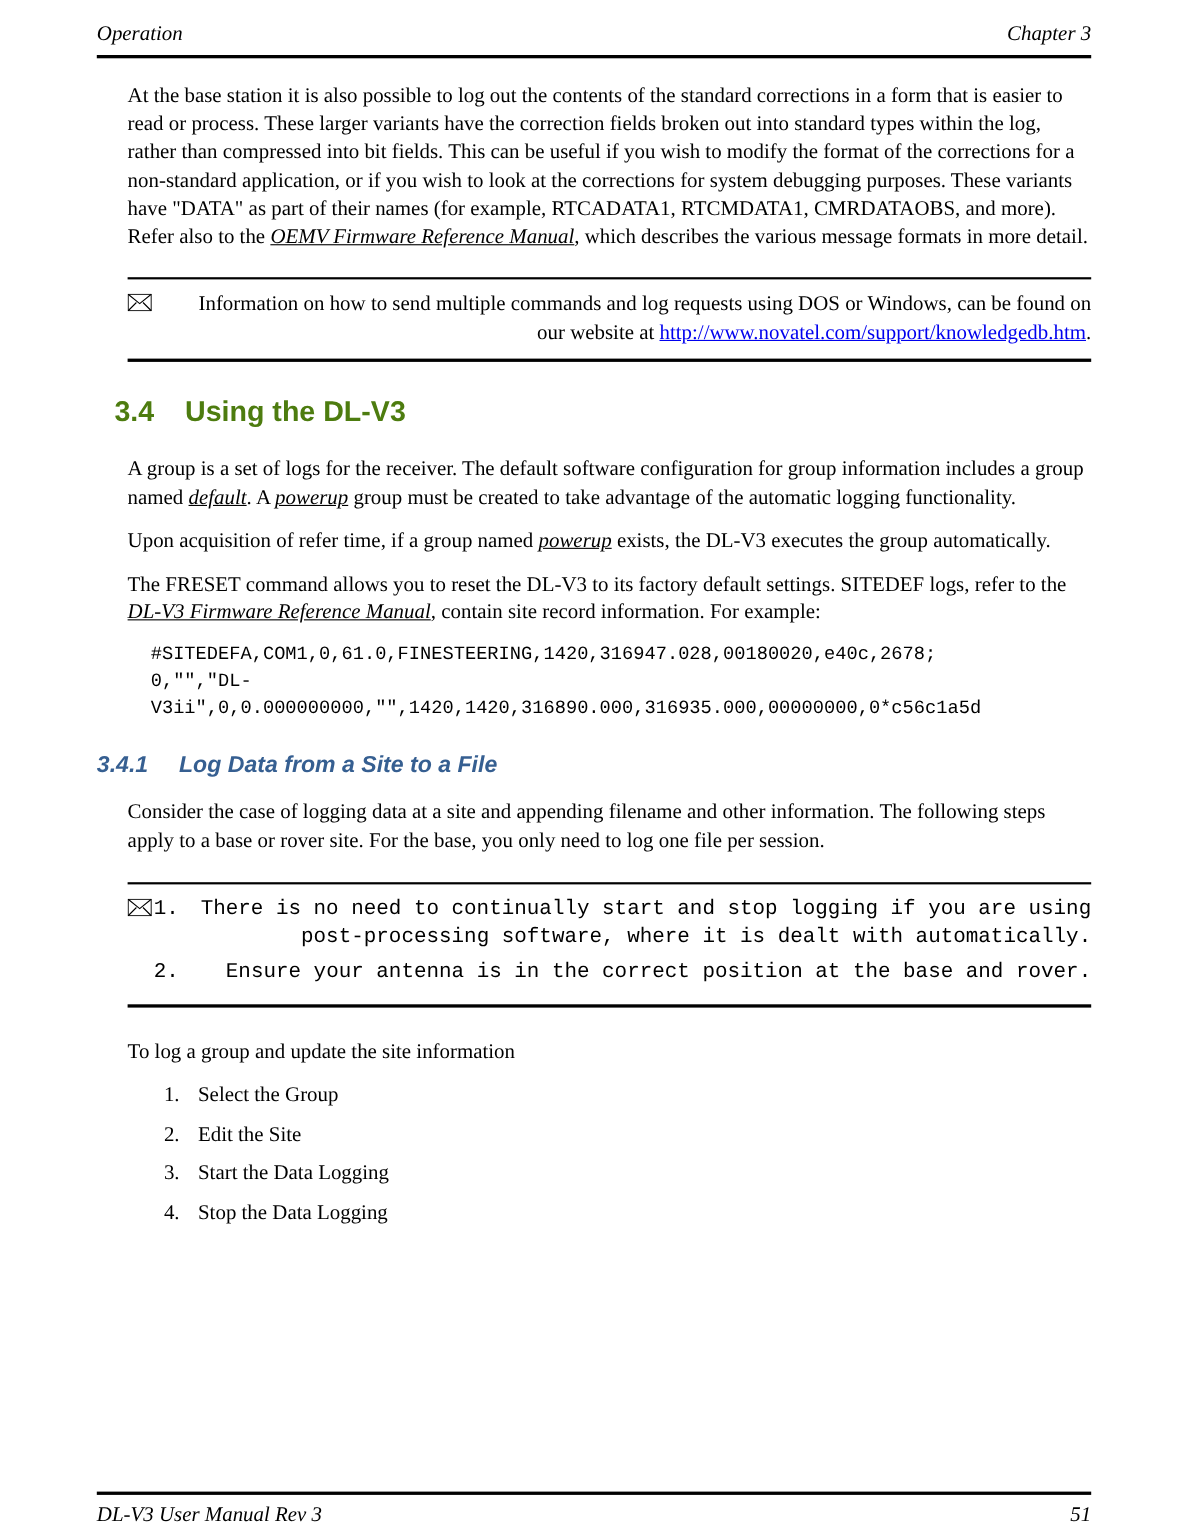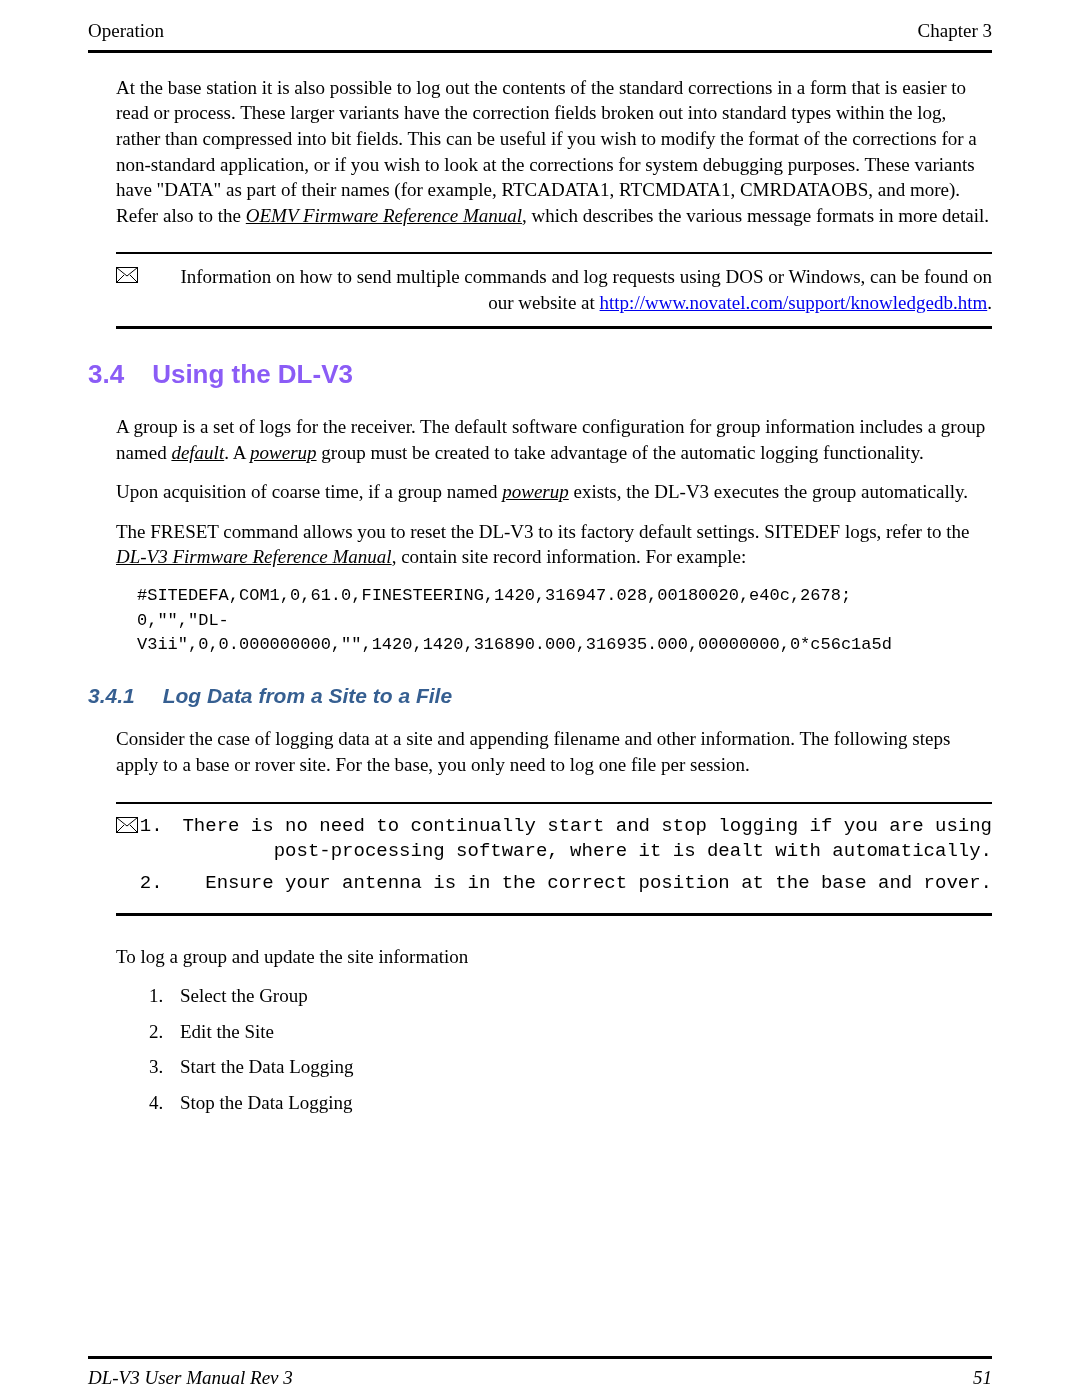--- a/index.html
+++ b/index.html
@@ -11,20 +11,21 @@
     color: #000;
     background: #fff;
     width: 1080px;
   }
   .page {
     padding: 18px 88px 30px 88px;
   }
   .runhead {
     display: flex;
     justify-content: space-between;
+    font-style: italic;
     font-size: 19px;
     padding-bottom: 6px;
   }
   .rule-thick {
     border-top: 3px solid #000;
     margin-bottom: 22px;
   }
   .body-indent {
     margin-left: 28px;
     margin-right: 0;
@@ -61,25 +62,25 @@
   .envelope {
     width: 22px;
     height: 16px;
     flex: 0 0 22px;
     margin-top: 3px;
   }
   .envelope svg {
     display: block;
   }
   h2.section {
-    color: #8b5cf6;
+    color: #4d7c0f;
     font-family: Arial, Helvetica, sans-serif;
     font-weight: bold;
     font-size: 26px;
-    margin: 10px 0 22px 0;
+    margin: 10px 0 22px 16px;
     display: flex;
     gap: 28px;
   }
   h3.subsection {
     color: #365f91;
     font-family: Arial, Helvetica, sans-serif;
     font-weight: bold;
     font-style: italic;
     font-size: 21px;
     margin: 24px 0 16px 0;
@@ -156,21 +157,21 @@
   <h2 class="section">
     <span>3.4</span>
     <span>Using the DL-V3</span>
   </h2>
 
   <div class="body-indent">
     <p class="para">
       <span>A group is a set of logs for the receiver. The default software configuration for group information includes a group named </span><em>default</em><span>. A </span><em>powerup</em><span> group must be created to take advantage of the automatic logging functionality.</span>
     </p>
     <p class="para">
-      <span>Upon acquisition of coarse time, if a group named </span><em>powerup</em><span> exists, the DL-V3 executes the group automatically.</span>
+      <span>Upon acquisition of refer time, if a group named </span><em>powerup</em><span> exists, the DL-V3 executes the group automatically.</span>
     </p>
     <p class="para">
       <span>The FRESET command allows you to reset the DL-V3 to its factory default settings. SITEDEF logs, refer to the </span><em>DL-V3 Firmware Reference Manual</em><span>, contain site record information. For example:</span>
     </p>
   </div>
 
   <div class="code">#SITEDEFA,COM1,0,61.0,FINESTEERING,1420,316947.028,00180020,e40c,2678;
 0,"","DL-
 V3ii",0,0.000000000,"",1420,1420,316890.000,316935.000,00000000,0*c56c1a5d</div>
 

